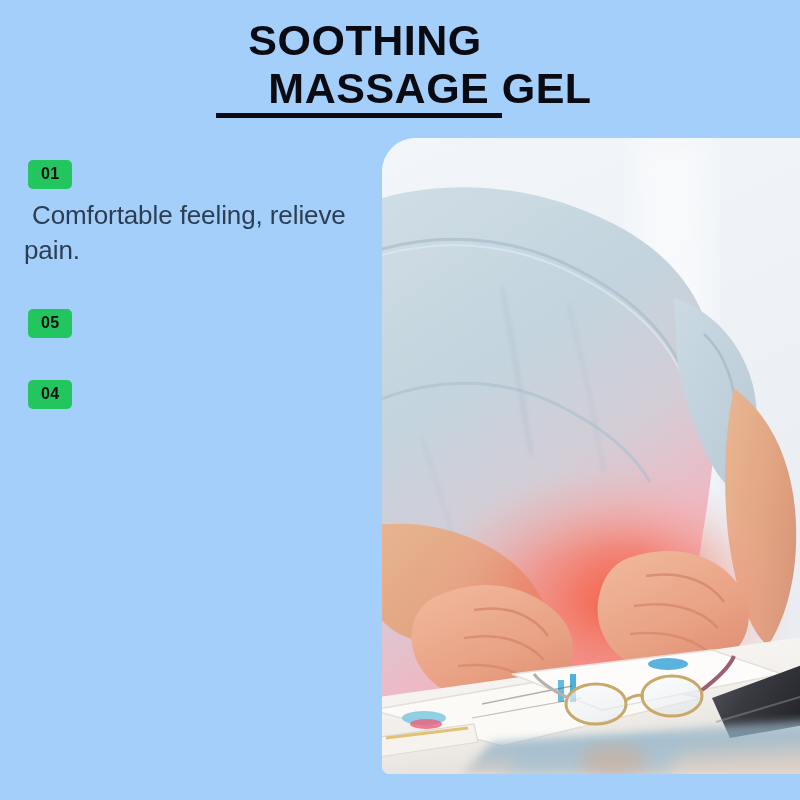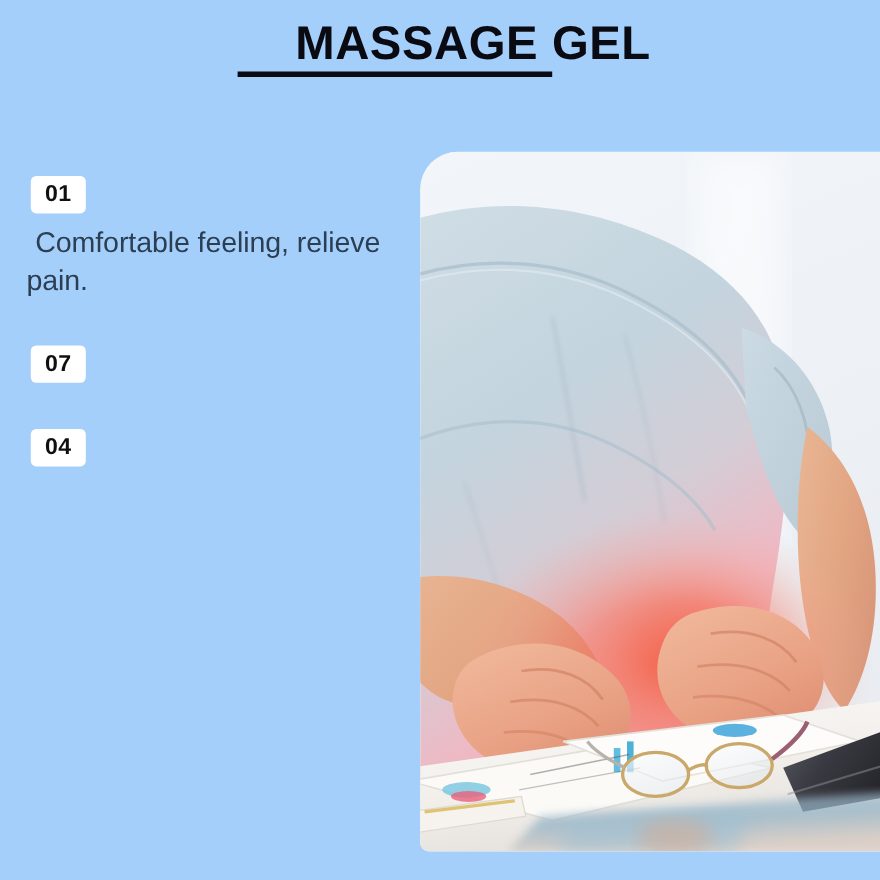--- a/index.html
+++ b/index.html
@@ -64,25 +64,25 @@
     width: 345px;
   }
   .feature-item {
     margin-bottom: 42px;
   }
   .feature-item:last-child {
     margin-bottom: 16px;
   }
   .feature-badge {
     display: inline-block;
-    background: #ffffff;
+    background: #22c55e;
     color: #101010;
     font-family: "Liberation Sans", sans-serif;
     font-weight: 700;
-    font-size: 21px;
+    font-size: 16px;
     line-height: 1;
     padding: 6px 13px 7px 13px;
     border-radius: 5px;
     margin-left: 4px;
     letter-spacing: 0.3px;
   }
   .feature-text {
     margin-top: 9px;
     font-family: "Liberation Sans", sans-serif;
     font-size: 26px;
@@ -111,37 +111,38 @@
     width: 100%;
     height: 100%;
   }
 </style>
 </head>
 <body>
 
 <div id="poster">
 
   <div id="title-block">
+    <div class="title-line" id="title-line-1">SOOTHING</div>
     <div class="title-line">
       <span id="title-line-2-wrap">
         <span>MASSAGE GEL</span>
         <span id="title-underline"></span>
       </span>
     </div>
   </div>
 
   <div id="feature-list">
 
     <div class="feature-item">
       <div class="feature-badge">01</div>
       <div class="feature-text" id="feature-text-0">Comfortable feeling, relieve pain.</div>
     </div>
 
     <div class="feature-item">
-      <div class="feature-badge">07</div>
+      <div class="feature-badge">05</div>
     </div>
 
 
     <div class="feature-item">
       <div class="feature-badge">04</div>
     </div>
 
   </div>
 
   <div id="photo">

